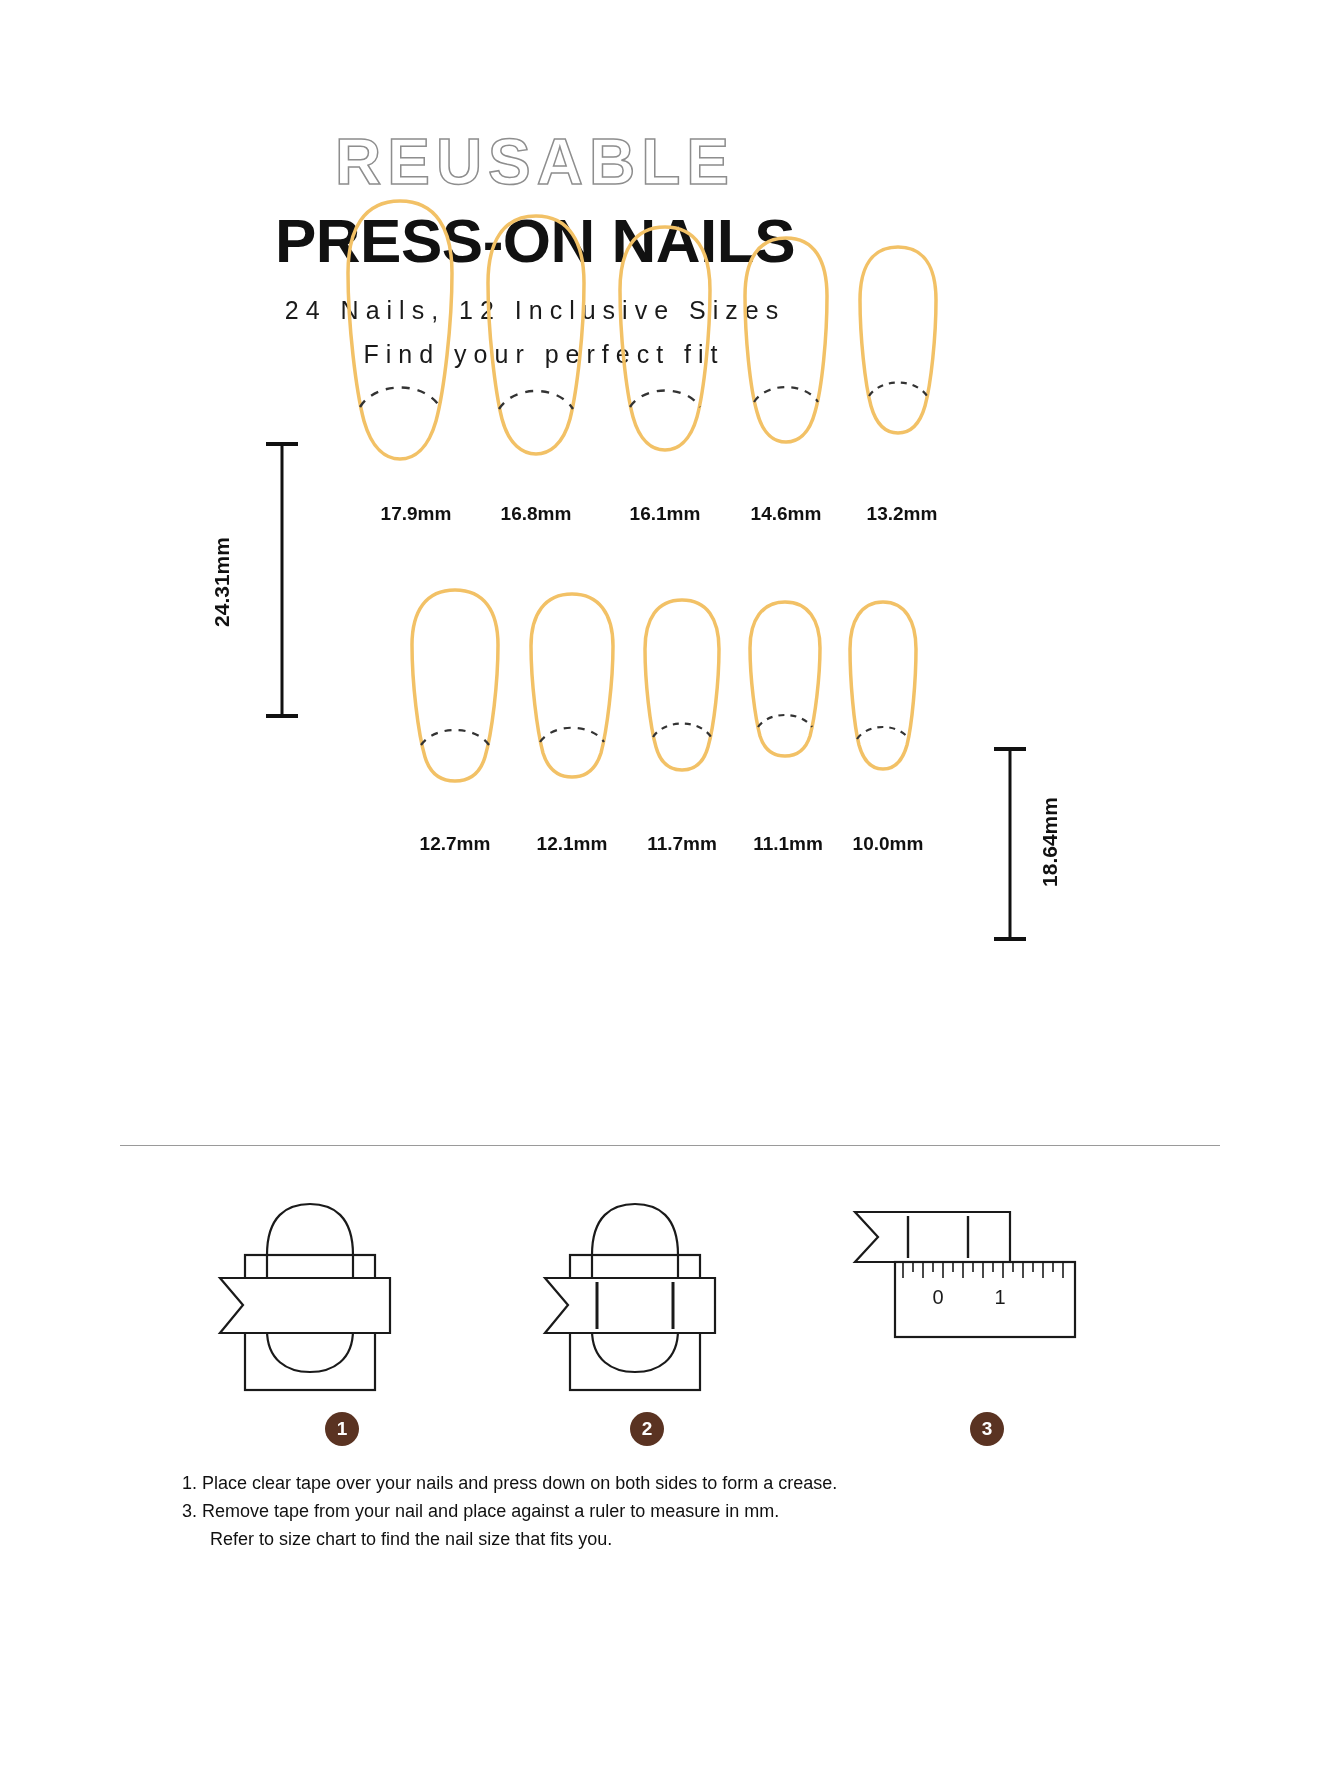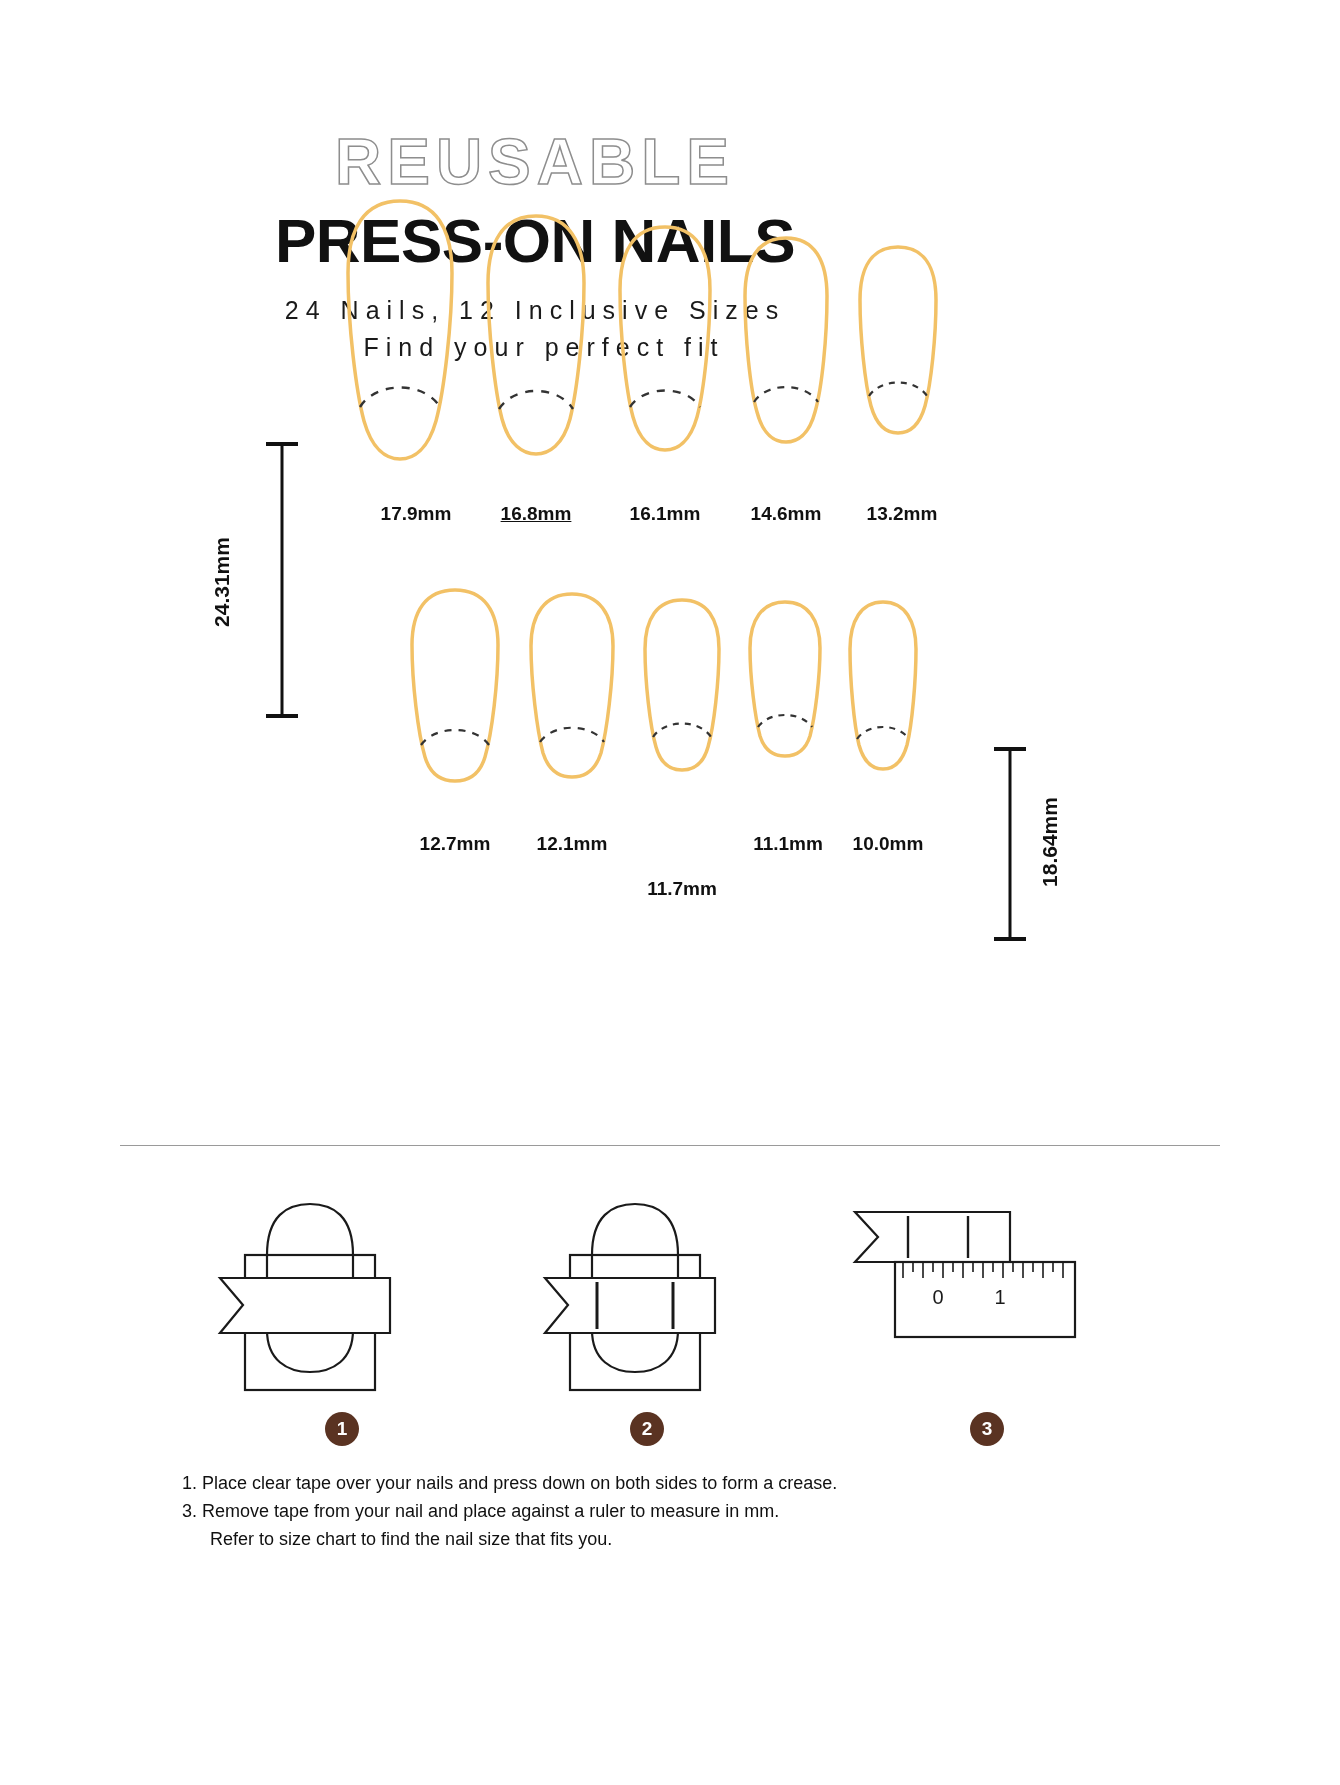--- a/index.html
+++ b/index.html
@@ -48,21 +48,21 @@
     font-size: 25px;
     letter-spacing: 7px;
     color: #1a1a1a;
     margin-top: 24px;
     font-weight: 400;
   }
   .subtitle2 {
     font-size: 25px;
     letter-spacing: 7px;
     color: #1a1a1a;
-    margin-top: 8px;
+    margin-top: 15px;
     font-weight: 400;
     padding-left: 18px;
   }
 
   
   .chart {
     position: absolute;
     top: 455px;
     left: 0;
     width: 1340px;
@@ -198,21 +198,21 @@
       </svg>
     </div>
     <div class="nail-label" style="left:16px; top:48px; width:140px;">17.9mm</div>
 
     <div class="nail" style="left:140px; bottom:-5px;">
       <svg width="132" height="250" viewBox="0 0 132 250">
         <path d="M66 6 C33 6 18 32 18 73 C18 121 25 181 32 209 C39 235 53 244 66 244 C79 244 93 235 100 209 C107 181 114 121 114 73 C114 32 99 6 66 6 Z" fill="none" stroke="#f2c166" stroke-width="3.5"></path>
         <path d="M29 199 C44 175 88 175 103 199" fill="none" stroke="#333" stroke-width="2.4" stroke-dasharray="8 8"></path>
       </svg>
     </div>
-    <div class="nail-label" style="left:136px; top:48px; width:140px;text-decoration:underline;">16.8mm</div>
+    <div class="nail-label" style="left:136px; top:48px; width:140px;">16.8mm</div>
 
     <div class="nail" style="left:272px; bottom:-1px;">
       <svg width="126" height="235" viewBox="0 0 126 235">
         <path d="M63 6 C32 6 18 30 18 69 C18 114 24 170 31 196 C38 221 51 229 63 229 C75 229 88 221 95 196 C102 170 108 114 108 69 C108 30 94 6 63 6 Z" fill="none" stroke="#f2c166" stroke-width="3.5"></path>
         <path d="M28 186 C42 164 84 164 98 186" fill="none" stroke="#333" stroke-width="2.4" stroke-dasharray="8 8"></path>
       </svg>
     </div>
     <div class="nail-label" style="left:265px; top:48px; width:140px;">16.1mm</div>
 
     <div class="nail" style="left:398px; bottom:8px;">
@@ -249,21 +249,21 @@
       </svg>
     </div>
     <div class="nail-label" style="left:112px; top:48px; width:130px;">12.1mm</div>
 
     <div class="nail" style="left:234px; bottom:12px;">
       <svg width="106" height="178" viewBox="0 0 106 178">
         <path d="M53 5 C28 5 16 24 16 54 C16 87 21 131 27 152 C32 170 43 175 53 175 C63 175 74 170 79 152 C85 131 90 87 90 54 C90 24 78 5 53 5 Z" fill="none" stroke="#f2c166" stroke-width="3.5"></path>
         <path d="M24 142 C36 124 70 124 82 142" fill="none" stroke="#333" stroke-width="2.2" stroke-dasharray="6 6"></path>
       </svg>
     </div>
-    <div class="nail-label" style="left:222px; top:48px; width:130px;margin-top:45px;">11.7mm</div>
+    <div class="nail-label" style="left:222px; top:48px; width:130px;">11.7mm</div>
 
     <div class="nail" style="left:340px; bottom:26px;">
       <svg width="100" height="162" viewBox="0 0 100 162">
         <path d="M50 5 C27 5 15 23 15 51 C15 81 20 120 25 139 C30 155 40 159 50 159 C60 159 70 155 75 139 C80 120 85 81 85 51 C85 23 73 5 50 5 Z" fill="none" stroke="#f2c166" stroke-width="3.5"></path>
         <path d="M23 130 C34 114 66 114 77 130" fill="none" stroke="#333" stroke-width="2.2" stroke-dasharray="6 6"></path>
       </svg>
     </div>
     <div class="nail-label" style="left:328px; top:48px; width:130px;text-align:center;">11.1mm</div>
 
     <div class="nail" style="left:440px; bottom:8px;">

